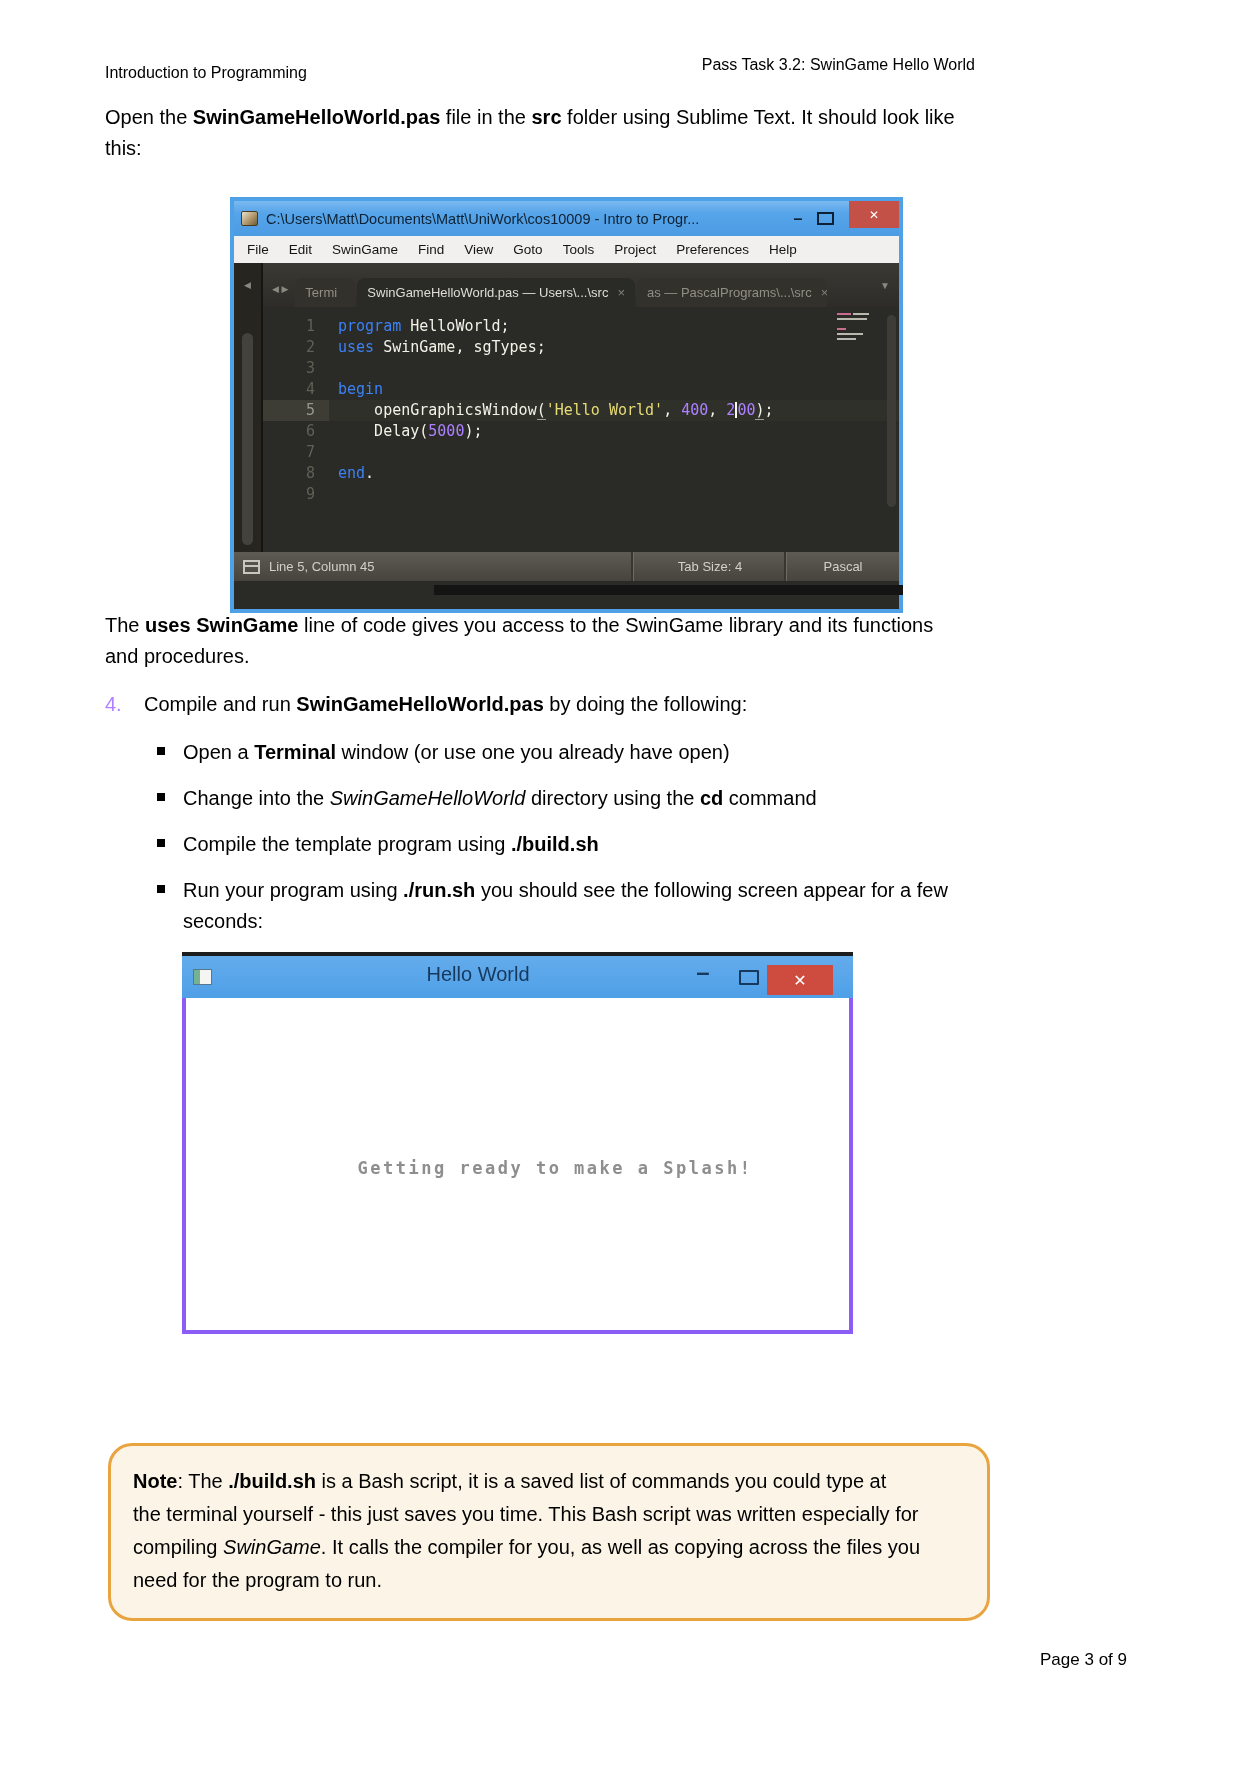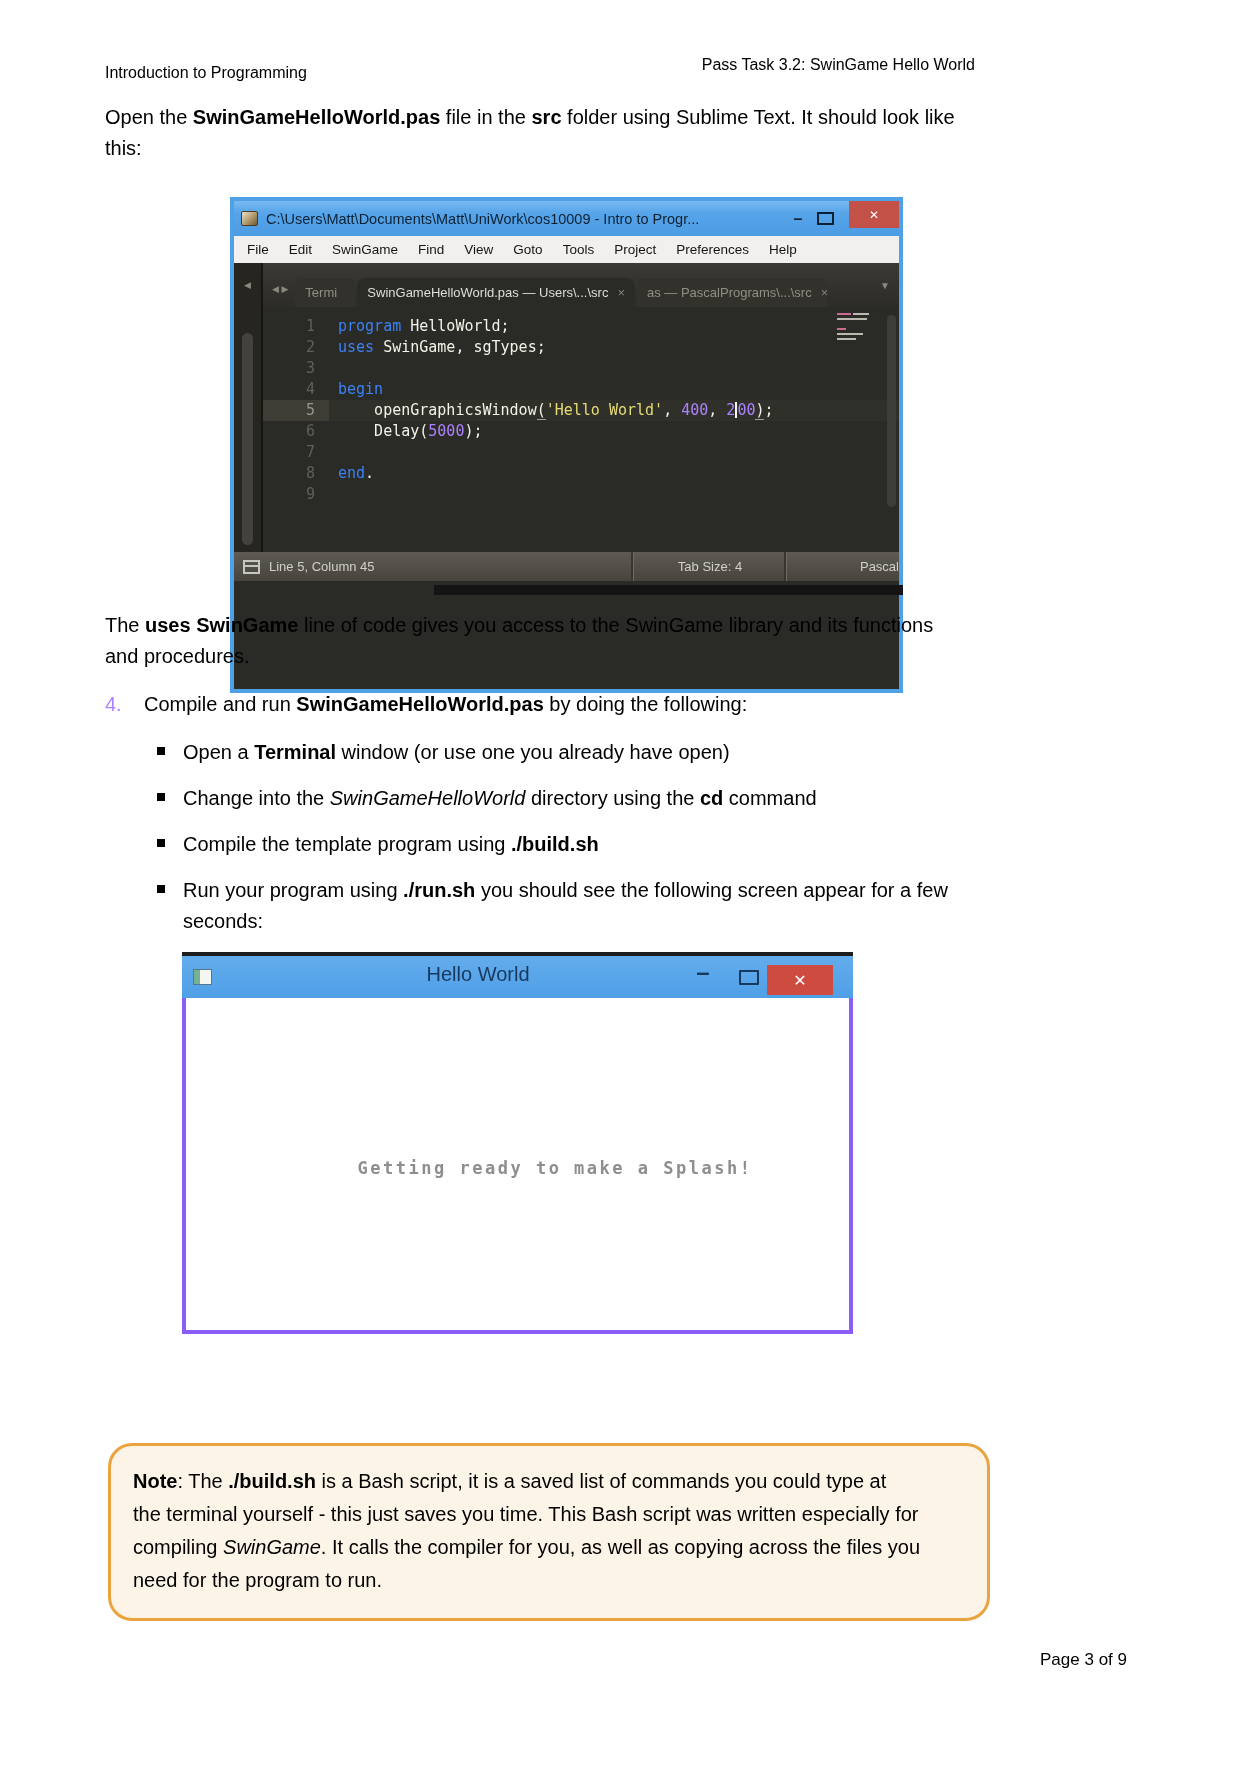--- a/index.html
+++ b/index.html
@@ -14,21 +14,21 @@
   .p-intro{position:absolute;left:105px;top:102px;font-size:20px;line-height:31px;width:1010px;}
   .p-uses{position:absolute;left:105px;top:610px;font-size:20px;line-height:31px;width:1010px;}
   .step4{position:absolute;left:105px;top:693px;font-size:20px;display:flex;}
   .step4 .num{width:39px;flex-shrink:0;}
   .bullet{position:absolute;left:157px;font-size:20px;line-height:31px;display:flex;width:950px;}
   .bullet .sq{width:8px;height:8px;background:#000;margin-top:10px;margin-right:18px;flex-shrink:0;}
   .b1{top:737px;} .b2{top:783px;} .b3{top:829px;} .b4{top:875px;}
   .footer{position:absolute;right:113px;top:1650px;font-size:17px;}
 
   
-  .sw{position:absolute;left:230px;top:197px;width:673px;height:496px;box-sizing:border-box;
+  .sw{position:absolute;left:230px;top:197px;width:673px;height:416px;box-sizing:border-box;
       border:4px solid #4EA0E7;background:#2A2A26;}
   .sw-titlebar{height:35px;background:linear-gradient(180deg,#79B9F1 0%,#56A4E9 35%,#4C9CE4 100%);
       display:flex;align-items:center;padding-left:7px;}
   .sw-icon{width:15px;height:13px;background:linear-gradient(135deg,#EAE2D0,#B0976A 55%,#6E5A36);
       border:1px solid #4A3B20;border-radius:2px;flex-shrink:0;}
   .sw-title{font-size:14.5px;color:#0E2133;margin-left:8px;flex:1;white-space:nowrap;overflow:hidden;}
   .sw-min{width:26px;text-align:center;color:#0E2133;font-weight:700;font-size:16px;line-height:35px;}
   .sw-max{width:13px;height:9px;border:2px solid #0E2133;margin:0 15px 0 6px;}
   .sw-close{width:50px;height:27px;align-self:flex-start;background:#C35147;color:#fff;
       display:flex;align-items:center;justify-content:center;font-size:12px;}
@@ -69,21 +69,21 @@
   .mp{background:#C96C8F;} .mw{background:#B9B9AF;}
   .mgap{height:5px;}
   .sw-vscroll{position:absolute;right:3px;top:8px;width:9px;height:192px;background:#3E3C36;border-radius:5px;}
   .sw-status{height:29px;background:linear-gradient(180deg,#5E5B54,#46443D);display:flex;
       align-items:center;font-size:13px;color:#D2D0CA;}
   .status-icon{width:13px;height:10px;border:2px solid #C8C6C0;position:relative;margin:0 9px;flex-shrink:0;}
   .status-icon::after{content:"";position:absolute;left:0;right:0;top:3px;height:2px;background:#C8C6C0;}
   .status-pos{flex:1;}
   .status-cell{width:152px;text-align:center;height:29px;line-height:29px;
       border-left:1px solid #6E6B63;box-shadow:-2px 0 0 #39362F;}
-  .status-cell.c2{width:112px;text-align:right;}
+  .status-cell.c2{width:112px;}
   .taskbar-strip{position:absolute;left:434px;top:585px;width:469px;height:10px;background:#141414;}
 
   
   .hw{position:absolute;left:182px;top:952px;width:671px;height:382px;background:#8b5cf6;}
   .hw-topstrip{height:4px;background:#1D1D1D;}
   .hw-titlebar{height:42px;position:relative;background:linear-gradient(180deg,#63ACEC,#4F9FE7);}
   .hw-icon{position:absolute;left:11px;top:13px;width:17px;height:14px;
       background:linear-gradient(90deg,#74B293 0 6px,#F5F5F2 6px);border:1px solid #54788E;}
   .hw-title{position:absolute;left:296px;top:7px;transform:translateX(-50%);font-size:20px;color:#16395D;white-space:nowrap;}
   .hw-min{position:absolute;left:506px;top:2px;width:30px;text-align:center;font-size:24px;font-weight:900;color:#16395D;}

